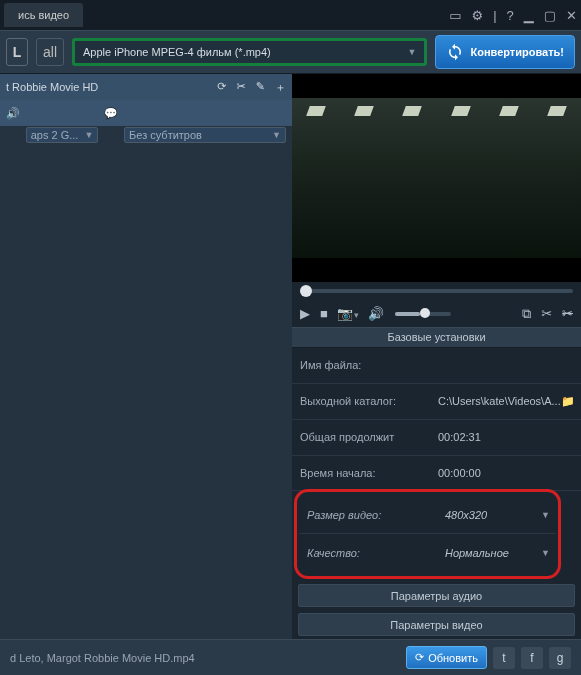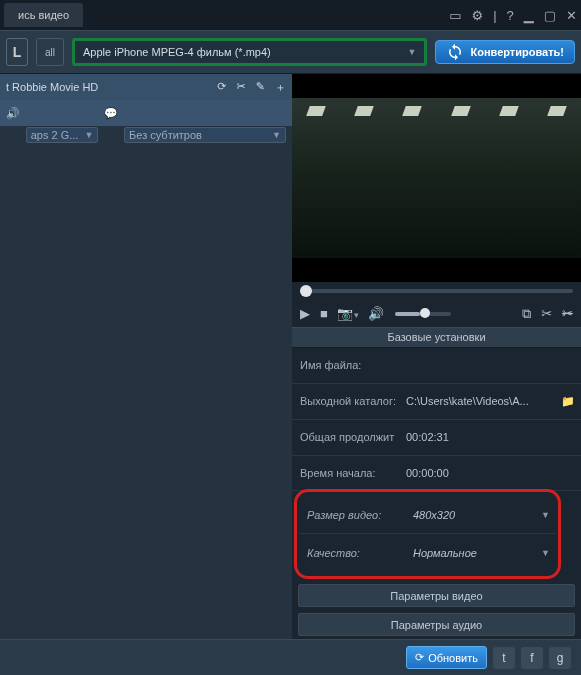--- a/index.html
+++ b/index.html
@@ -3,23 +3,23 @@
 <meta charset="utf-8">
 <style>
 * { margin:0; padding:0; box-sizing:border-box; font-family:Arial,sans-serif; font-size:11px; }
 body { background:#1a2733; width:581px; height:675px; overflow:hidden; color:#aab5c0; }
 .titlebar { height:30px; background:#141c26; display:flex; align-items:center; justify-content:space-between; padding:0 4px; }
 .tab { background:#2a3642; padding:6px 14px; color:#ccc; border-radius:3px 3px 0 0; margin-left:0; }
 .titlebar-right { display:flex; gap:10px; align-items:center; }
 .titlebar-right span { color:#aab; cursor:pointer; font-size:13px; }
 .toolbar { height:44px; background:#2b3a48; display:flex; align-items:center; padding:0 6px; gap:8px; border-top:1px solid #3a4a58; border-bottom:1px solid #151e27; }
 .lbox { width:22px; height:28px; border:1px solid #5a6a78; border-radius:3px; display:flex; align-items:center; justify-content:center; color:#ccc; font-weight:bold; font-size:14px; }
-.preset-icon { width:28px; height:28px; border:1px solid #4a5a68; border-radius:3px; display:flex; align-items:center; justify-content:center; font-size:10px; color:#bbb; }
+.preset-icon { width:28px; height:28px; border:1px solid #4a5a68; border-radius:3px; display:flex; align-items:center; justify-content:center; font-size:14px; color:#bbb; }
 .preset-dd { flex:1; height:28px; background:#20303c; border:3px solid #15803d; border-radius:3px; display:flex; align-items:center; padding:0 8px; justify-content:space-between; color:#d5dde5; }
-.convert-btn { height:24px; background:linear-gradient(#2e8ad8,#1565b8); border:1px solid #4a9de8; border-radius:4px; padding:0 10px; display:flex; align-items:center; gap:6px; color:#fff; font-weight:bold; font-size:14px; cursor:pointer; }
+.convert-btn { height:34px; background:linear-gradient(#2e8ad8,#1565b8); border:1px solid #4a9de8; border-radius:4px; padding:0 10px; display:flex; align-items:center; gap:6px; color:#fff; font-weight:bold; font-size:14px; cursor:pointer; }
 .convert-btn svg { width:18px; height:18px; }
 .main { display:flex; height:565px; }
 .left { width:292px; background:#25323f; }
 .item-head { height:26px; background:#36506a; display:flex; align-items:center; justify-content:space-between; padding:0 6px; color:#d0d8e0; }
 .item-head .tools { display:flex; gap:10px; }
 .item-sub { height:26px; background:#3a5470; display:flex; align-items:center; padding:0 6px; gap:6px; color:#9aabb9; }
 .sub-dd { background:#2e4560; border:1px solid #4a5a68; padding:1px 4px; border-radius:2px; display:flex; align-items:center; gap:6px; font-size:10px;margin-top:44px; }
 .right { width:289px; background:#1a2530; display:flex; flex-direction:column; }
 .preview { height:220px; background:#000; display:flex; align-items:center; justify-content:center; }
 .preview-img { width:100%; height:160px; background:linear-gradient(180deg,#2a3530 0%,#1a251e 40%,#0a120c 100%); position:relative; }
@@ -28,21 +28,21 @@
 .seekbar { height:20px; display:flex; align-items:center; padding:0 8px; }
 .seek-track { flex:1; height:4px; background:#3a4a58; border-radius:2px; position:relative; }
 .seek-thumb { position:absolute; left:0; top:-4px; width:12px; height:12px; background:#e0e5ea; border-radius:50%; }
 .controls { height:28px; display:flex; align-items:center; padding:0 8px; gap:10px; }
 .controls .ico { color:#b0bcc8; cursor:pointer; font-size:13px; }
 .vol-track { width:56px; height:4px; background:#3a4a58; border-radius:2px; position:relative; }
 .vol-fill { width:45%; height:100%; background:#a0acb8; border-radius:2px; }
 .vol-thumb { position:absolute; left:45%; top:-4px; width:10px; height:10px; background:#e0e5ea; border-radius:50%; }
 .controls-right { margin-left:auto; display:flex; gap:10px; }
 .section-head { height:22px; background:#2e3e4c; display:flex; align-items:center; justify-content:center; color:#c0cad4; border-top:1px solid #3a4a58; border-bottom:1px solid #151e27; }
-.prop-row { height:38px; display:flex; align-items:center; border-bottom:1px solid #2a3642; }
+.prop-row { height:38px; display:flex; align-items:center; border-bottom:1px solid #2a3642;gap:32px; }
 .prop-label { width:108px; padding-left:8px; color:#a0acb8; }
 .prop-value { flex:1; padding-left:6px; color:#b8c2cc; display:flex; align-items:center; justify-content:space-between; padding-right:6px; }
 .highlight-box { border:3px solid #d42020; border-radius:14px; margin:-2px 20px 2px 2px; padding:4px 2px;font-style:italic; }
 .param-btn { height:24px; background:#2e3e4c; margin:3px 6px; display:flex; align-items:center; justify-content:center; color:#c0cad4; border:1px solid #3a4a58; border-radius:2px; cursor:pointer; }
 .spacer-fill { flex:1; }
 .statusbar { height:36px; background:#2b3a48; display:flex; align-items:center; padding:0 10px; border-top:1px solid #3a4a58; }
 .status-text { color:#98a5b2; }
 .status-right { margin-left:auto; display:flex; gap:6px; align-items:center; }
 .refresh-btn { background:linear-gradient(#3a9ae8,#2070c0); border:1px solid #5ab0f0; border-radius:3px; padding:4px 8px; color:#fff; display:flex; align-items:center; gap:4px; cursor:pointer; }
 .social { width:22px; height:22px; background:#3a4a58; border-radius:3px; display:flex; align-items:center; justify-content:center; color:#cad4de; cursor:pointer; font-size:12px; }
@@ -175,26 +175,27 @@
       <div class="prop-row" style="border:none;">
         <div class="prop-label">Качество:</div>
         <div class="prop-value">
           <span>Нормальное</span>
             <span class="chev">▼</span>
         </div>
       </div>
     </div>
 
     <div class="spacer-fill"></div>
+    <div class="param-btn">Параметры аудио</div>
     <div class="param-btn">Параметры видео</div>
-    <div class="param-btn">Параметры аудио</div>
   </div>
 </div>
 
 <div class="statusbar">
+  <span class="status-text">d Leto, Margot Robbie Movie HD.mp4</span>
   <div class="status-right">
     <div class="refresh-btn">
       <span>⟳</span>
       <span>Обновить</span>
     </div>
     <div class="social">t</div>
     <div class="social">f</div>
     <div class="social">g</div>
   </div>
 </div>

